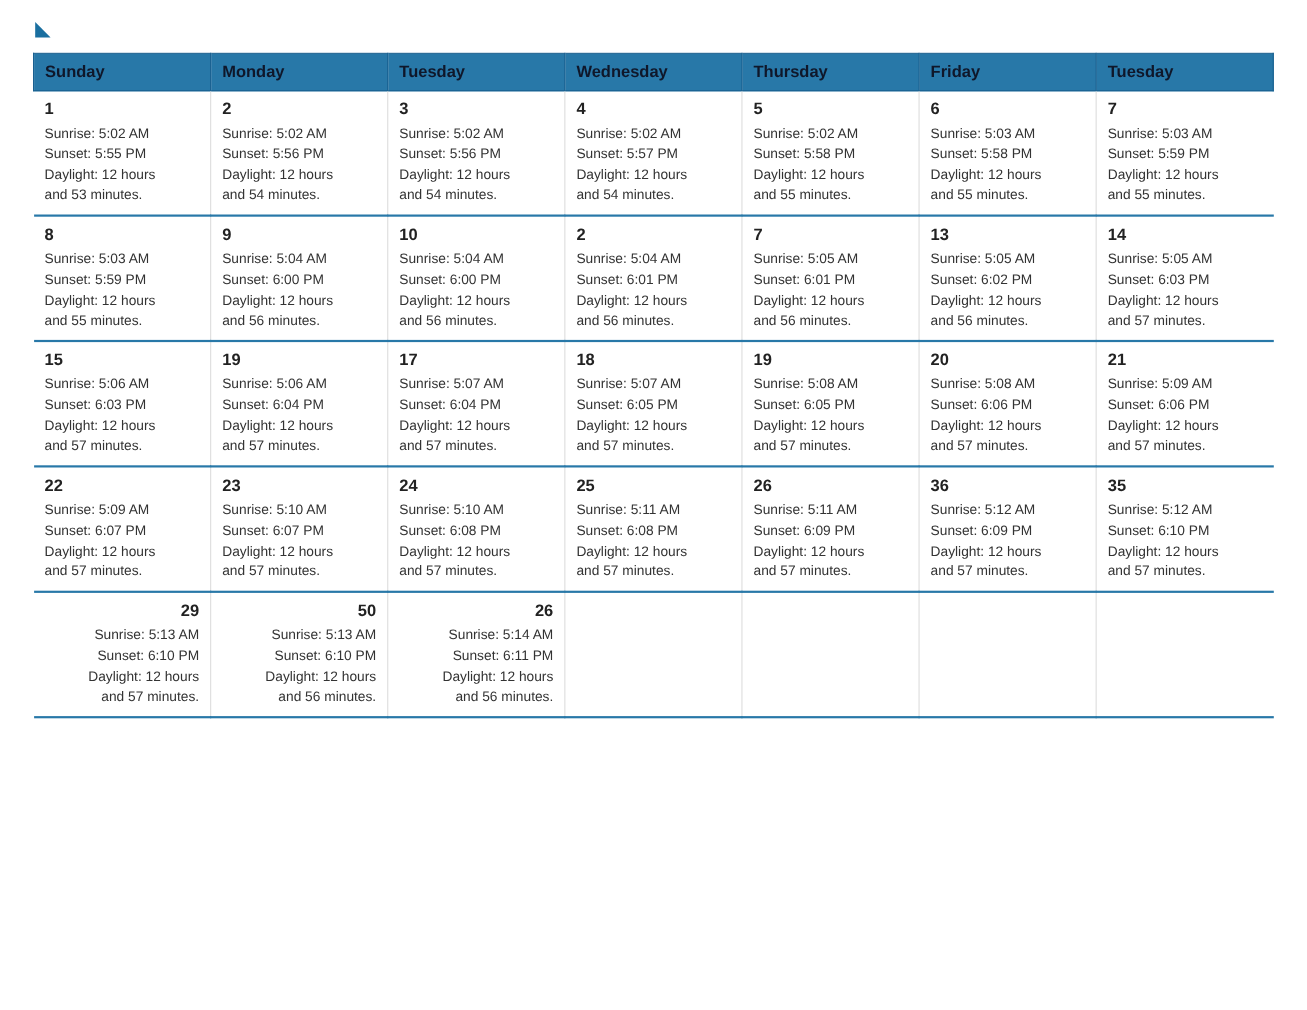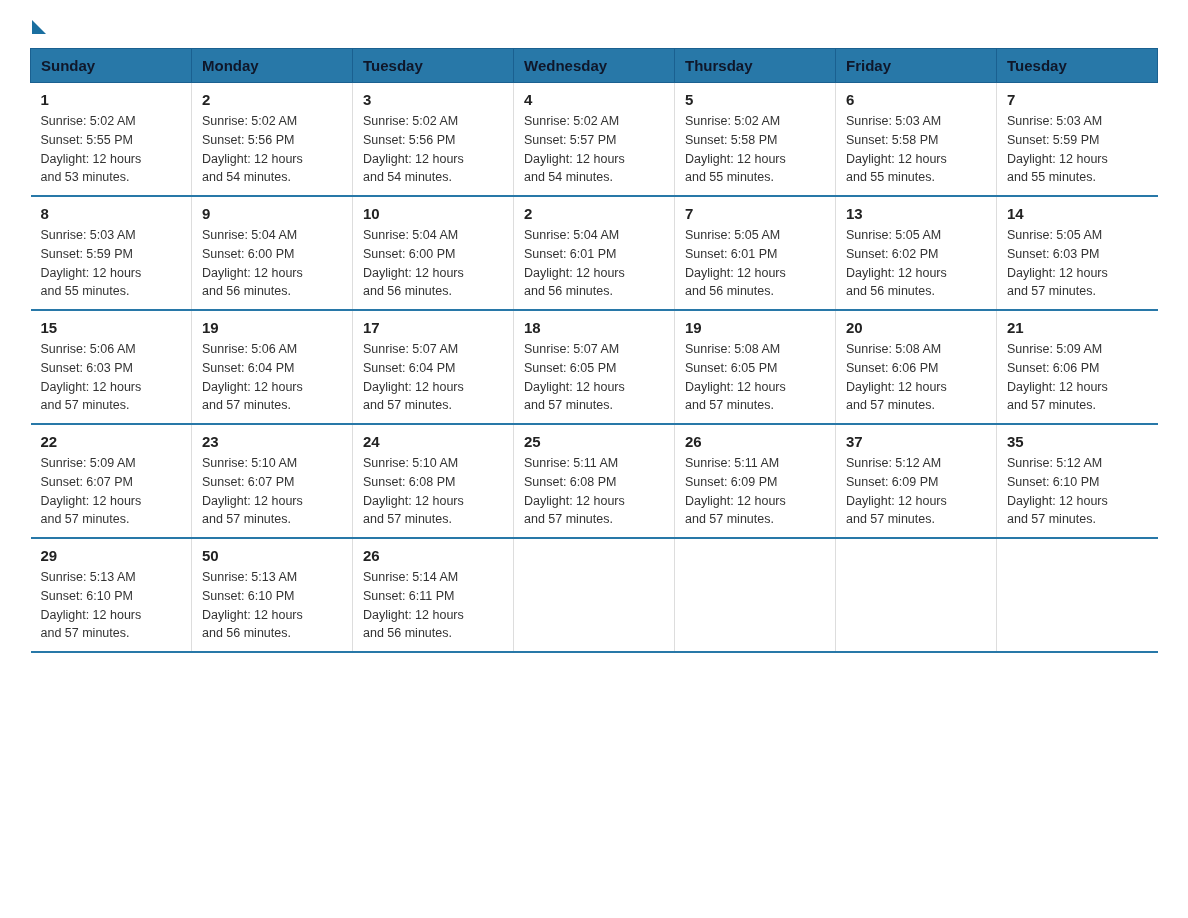--- a/index.html
+++ b/index.html
@@ -101,20 +101,21 @@
       display: block;
       margin-bottom: 4px;
     }
     .day-info {
       font-size: 12.5px;
       color: #333;
       line-height: 1.5;
     }
     tbody tr:last-child {
       border-bottom: 2px solid #2878a8;
+      text-align: right;
     }
   </style>
 </head>
 <body>
 
 <div class="header">
   <div class="logo">
     <div class="logo-block">
       <div class="logo-line1">
         <span class="logo-text-general"></span>
@@ -379,21 +380,21 @@
         <td>
           <span class="day-num">26</span>
           <div class="day-info">
             Sunrise: 5:11 AM<br>
             Sunset: 6:09 PM<br>
             Daylight: 12 hours<br>
             and 57 minutes.
           </div>
         </td>
         <td>
-          <span class="day-num">37</span>
+          <span class="day-num">36</span>
           <div class="day-info">
             Sunrise: 5:12 AM<br>
             Sunset: 6:09 PM<br>
             Daylight: 12 hours<br>
             and 57 minutes.
           </div>
         </td>
         <td>
           <span class="day-num">35</span>
           <div class="day-info">

